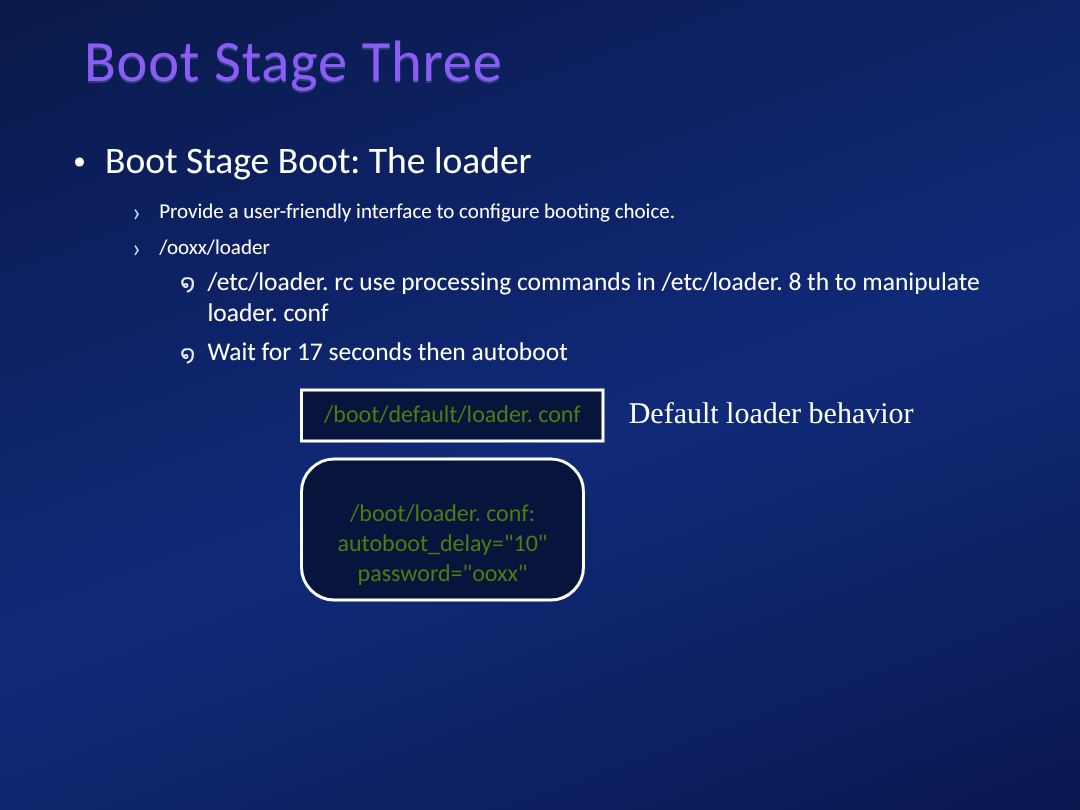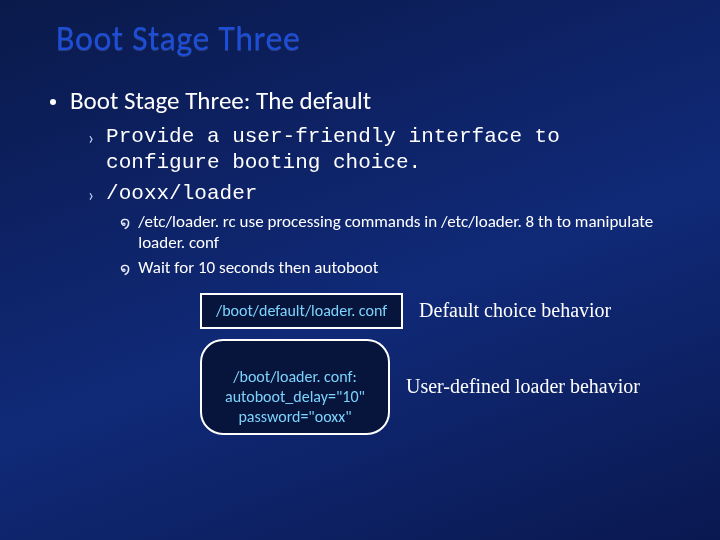--- a/index.html
+++ b/index.html
@@ -5,23 +5,23 @@
   * { margin: 0; padding: 0; box-sizing: border-box; }
   html, body { width: 720px; height: 540px; overflow: hidden; }
   body {
     background: linear-gradient(160deg, #0a1a4a 0%, #0d2060 25%, #102a78 55%, #0a1850 100%);
     font-family: "Segoe UI", "Calibri", sans-serif;
     color: #ffffff;
     position: relative;
   }
   .slide { padding: 18px 50px 20px 60px; }
   .title {
-    font-size: 34px;
+    font-size: 39px;
     font-weight: 400;
-    color: #1d4ed8;
+    color: #8b5cf6;
     text-shadow: 0 1px 0 rgba(120,140,200,0.3);
     letter-spacing: 0.5px;
     margin-bottom: 26px;
     margin-left: -4px;
   }
   .level1 {
     display: flex;
     align-items: baseline;
     gap: 14px;
     margin-left: -10px;
@@ -37,36 +37,36 @@
   }
   .level1-text { font-size: 25px; font-weight: 400; }
   .level2 {
     display: flex;
     align-items: baseline;
     gap: 12px;
     margin-left: 28px;
     margin-top: 4px;
   }
   .angle { color: #c4d8ff; font-size: 18px; line-height: 1; position: relative; top: 2px; }
-  .level2-text { font-size: 21px; line-height: 1.25; font-family: Liberation Mono, monospace; }
+  .level2-text { font-size: 14px; line-height: 1.25; }
   .level3 {
     display: flex;
     align-items: baseline;
     gap: 8px;
     margin-left: 60px;
     margin-top: 4px;
   }
   .swirl { font-size: 16px; color: #e8eeff; position: relative; top: 1px; }
   .level3-text { font-size: 17px; line-height: 1.25; }
   .boxes { margin-top: 14px; margin-left: 140px; }
   .boxrow { display: flex; align-items: center; gap: 16px; margin-bottom: 10px; }
   .confbox {
     background: #07153d;
     border: 2px solid #ffffff;
-    color: #7dd3fc;
+    color: #4d7c0f;
     padding: 6px 14px;
     text-align: center;
     font-size: 16px;
     line-height: 1.25;
     min-width: 190px;
     font-family: "Segoe UI", "Calibri", sans-serif;
   }
   .boxcap {
     font-family: "Times New Roman", serif;
     font-size: 20px;
@@ -75,51 +75,50 @@
 </style>
 </head>
 <body>
 
 <div class="slide">
 
   <h1 class="title">Boot Stage Three</h1>
 
   <div class="level1">
     <span class="bullet-dot"></span>
-    <span class="level1-text">Boot Stage Three: The default</span>
+    <span class="level1-text">Boot Stage Boot: The loader</span>
   </div>
 
   <div class="level2">
     <span class="angle">›</span>
     <span class="level2-text">Provide a user-friendly interface to configure booting choice.</span>
   </div>
   <div class="level2">
     <span class="angle">›</span>
     <span class="level2-text">/ooxx/loader</span>
   </div>
 
   <div class="level3">
     <span class="swirl">໑</span>
     <span class="level3-text">/etc/loader. rc use processing commands in /etc/loader. 8 th to manipulate loader. conf</span>
   </div>
   <div class="level3">
     <span class="swirl">໑</span>
-    <span class="level3-text">Wait for 10 seconds then autoboot</span>
+    <span class="level3-text">Wait for 17 seconds then autoboot</span>
   </div>
 
   <div class="boxes">
     <div class="boxrow">
       <div class="confbox">
         <span>/boot/default/loader. conf</span>
       </div>
-      <div class="boxcap">Default choice behavior</div>
+      <div class="boxcap">Default loader behavior</div>
     </div>
     <div class="boxrow">
       <div class="confbox" style="white-space:pre-line;border-radius:23px;">
         <span>/boot/loader. conf:
 autoboot_delay="10"
 password="ooxx"</span>
       </div>
-      <div class="boxcap">User-defined loader behavior</div>
     </div>
   </div>
 
 </div>
 
 </body></html>

